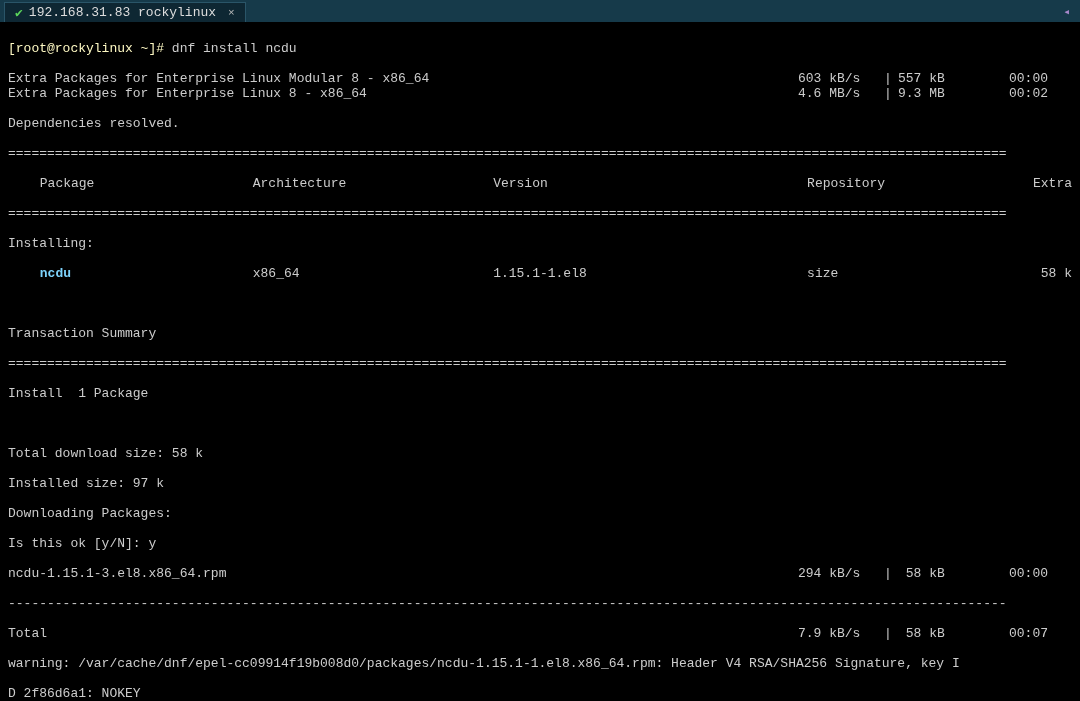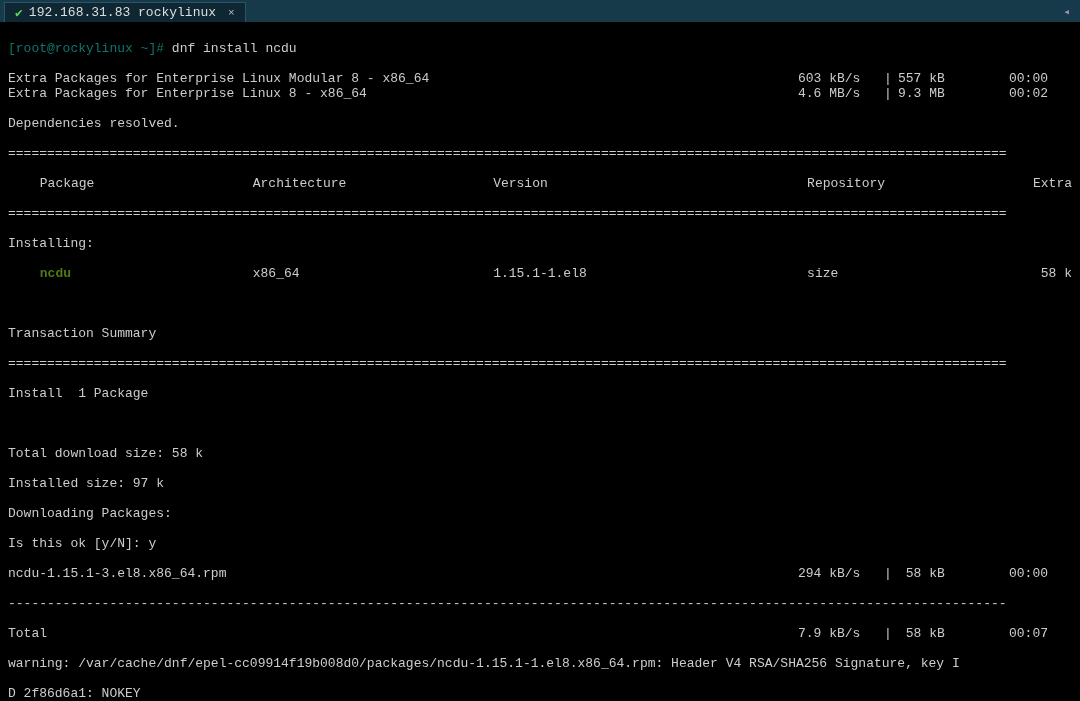--- a/index.html
+++ b/index.html
@@ -37,22 +37,22 @@
   .tab .close { color: #bbb; margin-left: 6px; font-size: 11px; }
   .tab-right { color: #a8c; font-size: 11px; padding-right: 6px; }
   .terminal {
     background: #000;
     padding: 4px 8px;
     white-space: pre;
     line-height: 15px;
     letter-spacing: 0px;
   }
   .line { white-space: pre; }
-  .prompt { color: #0f766e; }
-  .green { color: #4d7c0f; font-weight: bold; }
+  .prompt { color: #fef9c3; }
+  .green { color: #7dd3fc; font-weight: bold; }
   .hr {
     color: #ccc;
     letter-spacing: 0;
     overflow: hidden;
     width: 100%;
   }
   .row {
     display: flex;
     justify-content: flex-start;
     margin-left: 24px;

